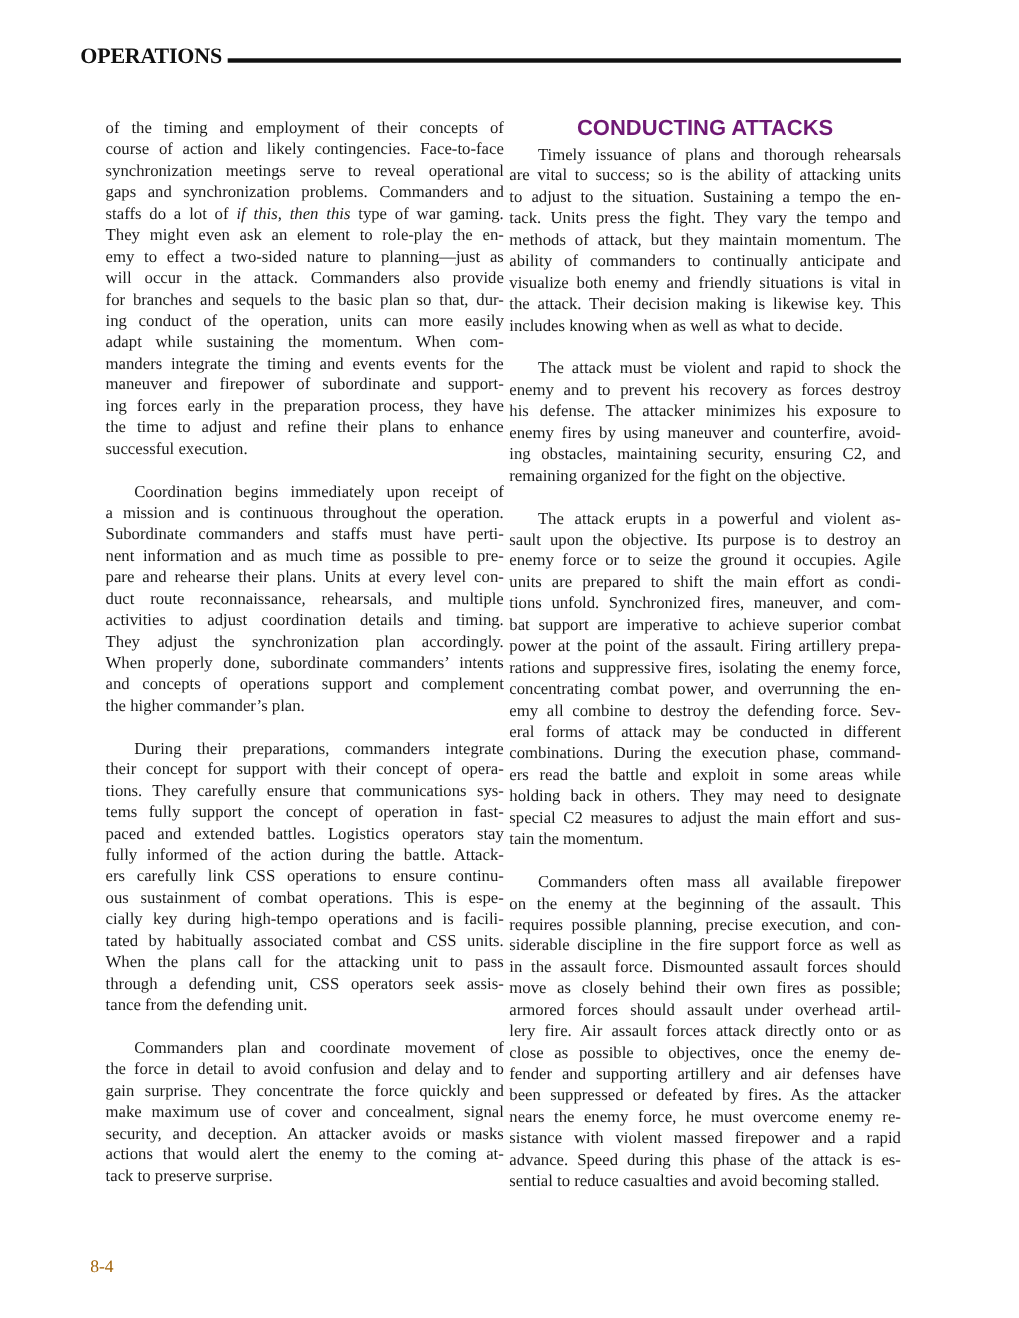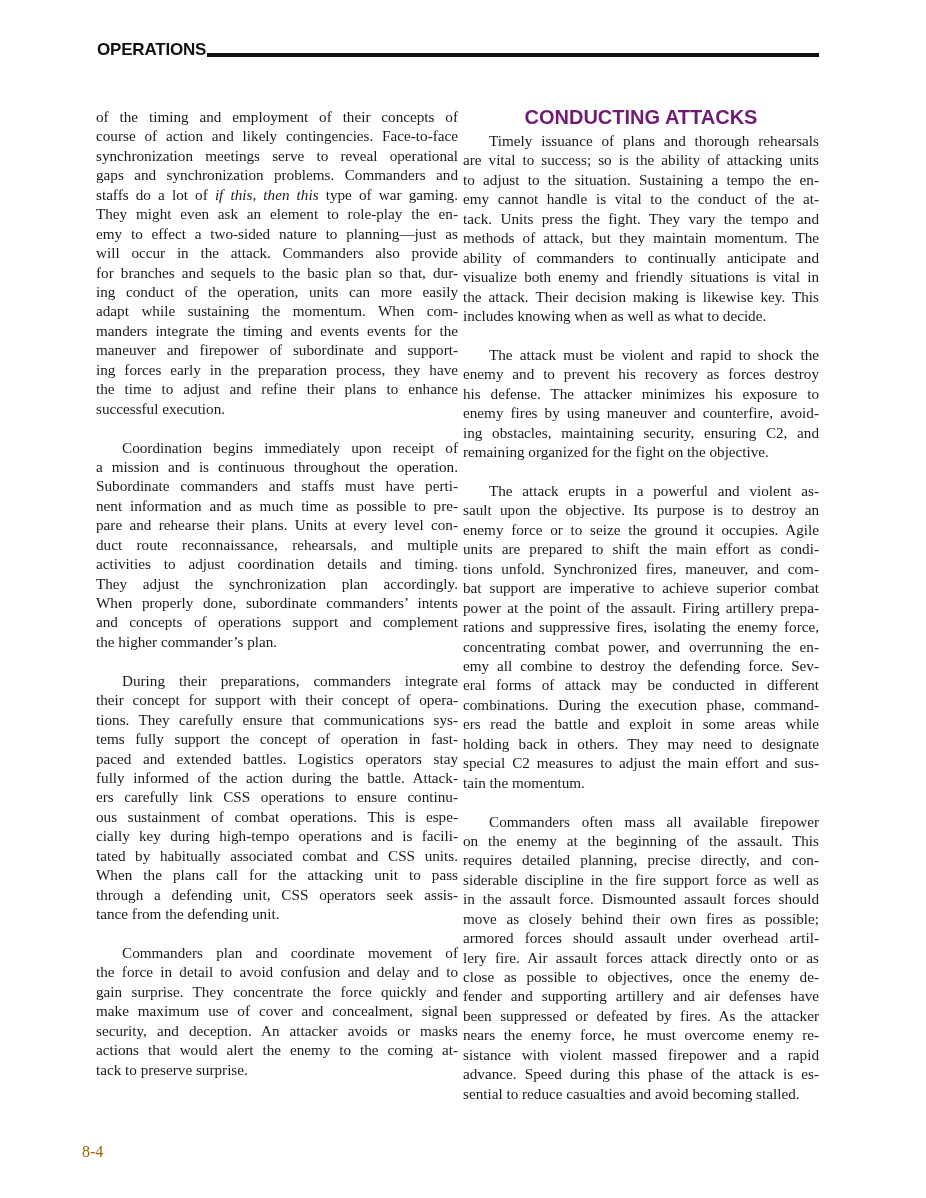--- a/index.html
+++ b/index.html
@@ -1,18 +1,18 @@
 <!DOCTYPE html>
 <html><head>
 <meta charset="utf-8">
 <style>
   html, body { margin: 0; padding: 0; background: #ffffff; }
   body { width: 926px; height: 1198px; position: relative; overflow: hidden; color: #111; }
   .header { position: absolute; left: 73px; top: 40px; width: 746px; height: 24px; }
-  .header-title { position: absolute; left: 0; top: 0; font-family: Liberation Sans, sans-serif; font-weight: bold; font-size: 17px; letter-spacing: -0.2px; color: #111; margin-left: 24px; }
+  .header-title { position: absolute; left: 0; top: 0; font-family: Liberation Serif, serif; font-weight: bold; font-size: 20px; letter-spacing: -0.2px; color: #111; }
   .header-rule { position: absolute; left: 134px; right: 0; top: 13px; height: 4px; background: #111; }
   .col { position: absolute; width: 362px; font-family: "Liberation Serif", serif; font-size: 15.2px; color: #1a1a1a; }
   .col.left { left: 96px; top: 107px; }
   .col.right { left: 463px; top: 105px; width: 356px; }
   .para { margin: 0 0 19.5px 0; }
   .line { display: block; height: 19.45px; line-height: 19.45px; text-align: justify; text-align-last: justify; white-space: nowrap; }
   .line.last { text-align-last: left; }
   .line.indent { padding-left: 26px; }
   .section-title { font-family: "Liberation Sans", sans-serif; font-weight: bold; font-size: 20px; text-align: center; height: 24px; line-height: 24px; margin: 0 0 2px 0; color: #701a75; }
   .page-number { position: absolute; left: 82px; top: 1143px; font-family: "Liberation Serif", serif; font-size: 16px; color: #a16207; }
@@ -84,21 +84,20 @@
     </div>
   </div>
 
 <div class="col right">
   <div class="section-title">CONDUCTING ATTACKS</div>
   <div id="right-col">
       <div class="para">
         <span class="line indent">Timely issuance of plans and thorough rehearsals</span>
         <span class="line">are vital to success; so is the ability of attacking units</span>
         <span class="line">to adjust to the situation. Sustaining a tempo the en-</span>
-        <span class="line">emy cannot handle is vital to the conduct of the at-</span>
         <span class="line">tack.  Units press the fight.  They vary the tempo and</span>
         <span class="line">methods of attack, but they maintain momentum.  The</span>
         <span class="line">ability of commanders to continually anticipate and</span>
         <span class="line">visualize both enemy and friendly situations is vital in</span>
         <span class="line">the attack.  Their decision making is likewise key.  This</span>
         <span class="line last">includes knowing when as well as what to decide.</span>
       </div>
       <div class="para">
         <span class="line indent">The attack must be violent and rapid to shock the</span>
         <span class="line">enemy and to prevent his recovery as forces destroy</span>
@@ -121,21 +120,21 @@
         <span class="line">eral forms of attack may be conducted in different</span>
         <span class="line">combinations.  During the execution phase, command-</span>
         <span class="line">ers read the battle and exploit in some areas while</span>
         <span class="line">holding back in others. They may need to designate</span>
         <span class="line">special C2 measures to adjust the main effort and sus-</span>
         <span class="line last">tain the momentum.</span>
       </div>
       <div class="para">
         <span class="line indent">Commanders often mass all available firepower</span>
         <span class="line">on the enemy at the beginning of the assault.  This</span>
-        <span class="line">requires detailed planning, precise directly, and con-</span>
+        <span class="line">requires possible planning, precise execution, and con-</span>
         <span class="line">siderable discipline in the fire support force as well as</span>
         <span class="line">in the assault force.  Dismounted assault forces should</span>
         <span class="line">move as closely behind their own fires as possible;</span>
         <span class="line">armored forces should assault under overhead artil-</span>
         <span class="line">lery fire.  Air assault forces attack directly onto or as</span>
         <span class="line">close as possible to objectives, once the enemy de-</span>
         <span class="line">fender and supporting artillery and air defenses have</span>
         <span class="line">been suppressed or defeated by fires.  As the attacker</span>
         <span class="line">nears the enemy force, he must overcome enemy re-</span>
         <span class="line">sistance with violent massed firepower and a rapid</span>

